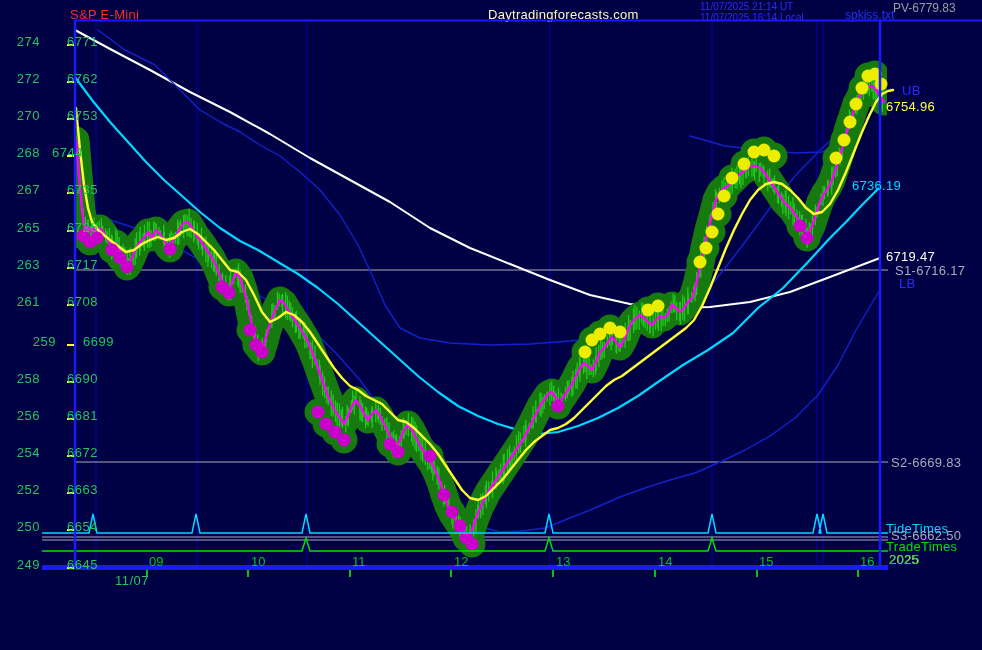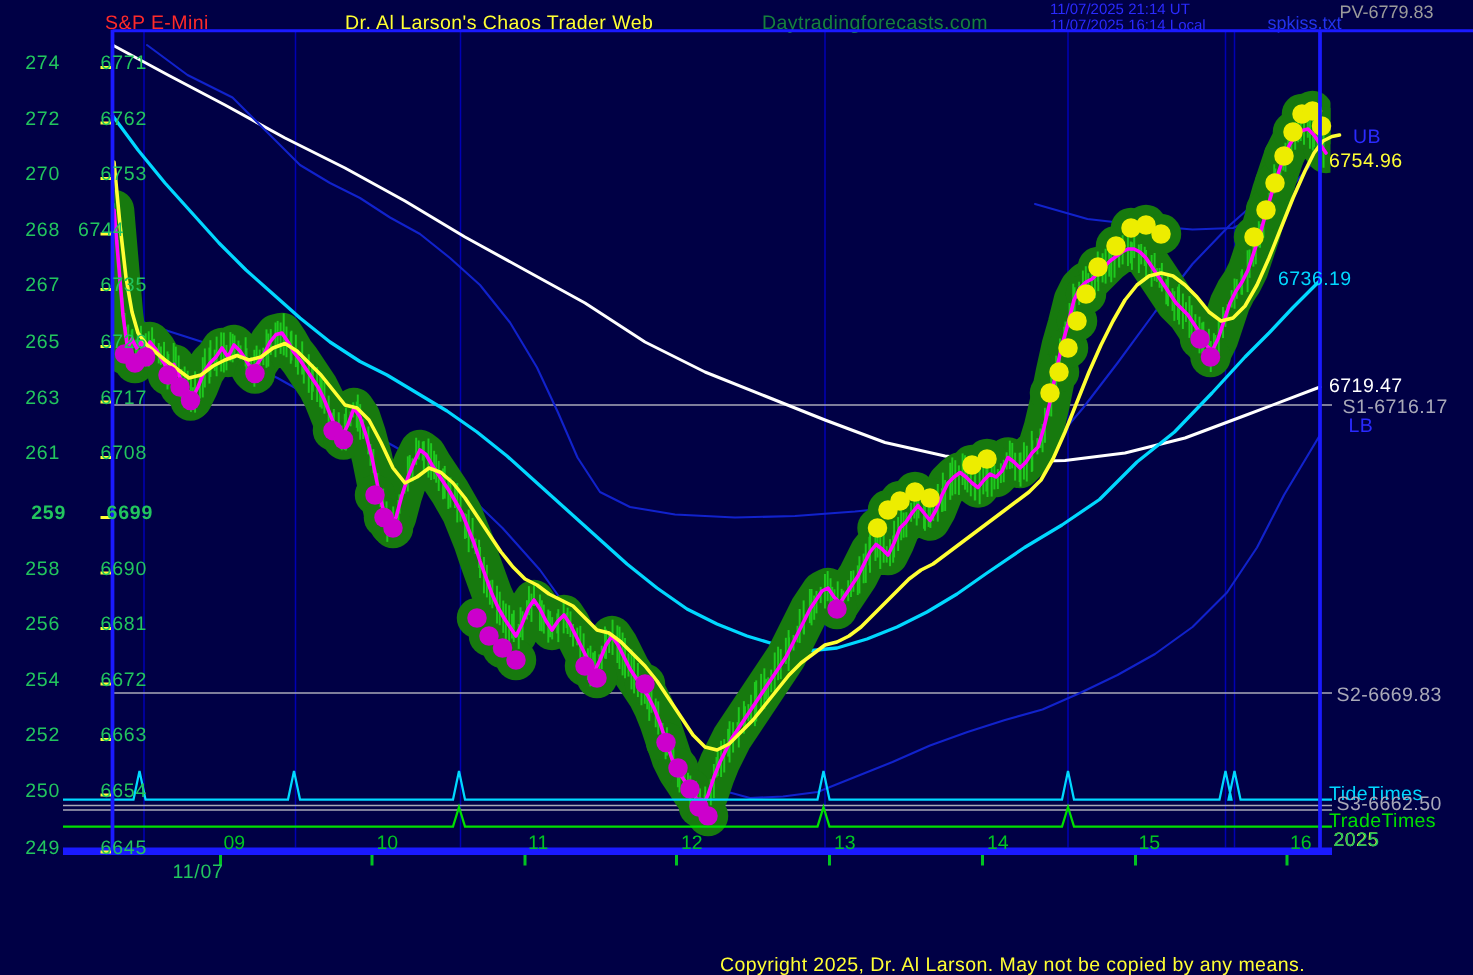--- a/index.html
+++ b/index.html
@@ -13,22 +13,21 @@
   .xlab{font-size:13px;color:#00c422;}
   .rlab{font-size:13px;letter-spacing:.3px;}
   .ftr{font-size:13px;color:#ffff33;letter-spacing:.3px;}
 </style>
 </head>
 <body>
 
 <div id="screen">
 
   <div class="abs hdr" style="left:70px;top:7px;color:#ff2a2a;">S&amp;P E-Mini</div>
-  <div class="abs hdr" style="left:230px;top:7px;color:#ffff33;">Dr. Al Larson's Chaos Trader Web</div>
-  <div class="abs hdr" style="left:508px;top:7px;color:#15803d;">Daytradingforecasts.com</div>
+  <div class="abs hdr" style="left:488px;top:7px;color:#fef9c3;">Daytradingforecasts.com</div>
   <div class="abs sm" style="left:700px;top:1px;color:#2a2aff;">11/07/2025 21:14 UT</div>
   <div class="abs sm" style="left:700px;top:12px;color:#2a2aff;">11/07/2025 16:14 Local</div>
   <div class="abs" style="left:845px;top:8px;color:#2233ee;font-size:12px;">spkiss.txt</div>
   <div class="abs" style="left:893px;top:1px;color:#9b9b9b;font-size:12px;">PV-6779.83</div>
 
   <svg id="chart" width="982" height="650">
       <defs>
         <clipPath id="plot">
           <rect x="76" y="20" width="811" height="545"></rect>
         </clipPath>
@@ -601,21 +600,21 @@
 
   <div id="ylabels">
       <div class="abs ylab" style="left: 6px; top: 34px;"><span style="display:inline-block;width:34px;text-align:right;">274</span><span style="display:inline-block;width:46px;text-align:right;margin-left:12px;">6771</span></div>
       <div class="abs ylab" style="left: 6px; top: 71px;"><span style="display:inline-block;width:34px;text-align:right;">272</span><span style="display:inline-block;width:46px;text-align:right;margin-left:12px;">6762</span></div>
       <div class="abs ylab" style="left: 6px; top: 108px;"><span style="display:inline-block;width:34px;text-align:right;">270</span><span style="display:inline-block;width:46px;text-align:right;margin-left:12px;">6753</span></div>
       <div class="abs ylab" style="left: 6px; top: 145px;"><span style="display:inline-block;width:34px;text-align:right;">268</span><span style="display:inline-block;width:46px;text-align:left;margin-left:12px;">6744</span></div>
       <div class="abs ylab" style="left: 6px; top: 182px;"><span style="display:inline-block;width:34px;text-align:right;">267</span><span style="display:inline-block;width:46px;text-align:right;margin-left:12px;">6735</span></div>
       <div class="abs ylab" style="left: 6px; top: 220px;"><span style="display:inline-block;width:34px;text-align:right;">265</span><span style="display:inline-block;width:46px;text-align:right;margin-left:12px;">6726</span></div>
       <div class="abs ylab" style="left: 6px; top: 257px;"><span style="display:inline-block;width:34px;text-align:right;">263</span><span style="display:inline-block;width:46px;text-align:right;margin-left:12px;">6717</span></div>
       <div class="abs ylab" style="left: 6px; top: 294px;"><span style="display:inline-block;width:34px;text-align:right;">261</span><span style="display:inline-block;width:46px;text-align:right;margin-left:12px;">6708</span></div>
-      <div class="abs ylab" style="left: 10px; top: 334px; font-weight: bold;"><span style="display:inline-block;width:34px;text-align:right;">259</span><span style="display:inline-block;width:46px;text-align:right;margin-left:12px;">6699</span></div>
+      <div class="abs ylab" style="left: 22px; top: 334px;"><span style="display:inline-block;width:34px;text-align:right;">259</span><span style="display:inline-block;width:46px;text-align:right;margin-left:12px;">6699</span></div>
       <div class="abs ylab" style="left: 6px; top: 371px;"><span style="display:inline-block;width:34px;text-align:right;">258</span><span style="display:inline-block;width:46px;text-align:right;margin-left:12px;">6690</span></div>
       <div class="abs ylab" style="left: 6px; top: 408px;"><span style="display:inline-block;width:34px;text-align:right;">256</span><span style="display:inline-block;width:46px;text-align:right;margin-left:12px;">6681</span></div>
       <div class="abs ylab" style="left: 6px; top: 445px;"><span style="display:inline-block;width:34px;text-align:right;">254</span><span style="display:inline-block;width:46px;text-align:right;margin-left:12px;">6672</span></div>
       <div class="abs ylab" style="left: 6px; top: 482px;"><span style="display:inline-block;width:34px;text-align:right;">252</span><span style="display:inline-block;width:46px;text-align:right;margin-left:12px;">6663</span></div>
       <div class="abs ylab" style="left: 6px; top: 519px;"><span style="display:inline-block;width:34px;text-align:right;">250</span><span style="display:inline-block;width:46px;text-align:right;margin-left:12px;">6654</span></div>
       <div class="abs ylab" style="left: 6px; top: 557px;"><span style="display:inline-block;width:34px;text-align:right;">249</span><span style="display:inline-block;width:46px;text-align:right;margin-left:12px;">6645</span></div>
     </div>
   <div id="xlabels">
       <div class="abs xlab" style="left: 149px; top: 554px;">09</div>
       <div class="abs xlab" style="left: 251px; top: 554px;">10</div>
@@ -635,14 +634,13 @@
       <div class="abs rlab" style="left: 899px; top: 276px; color: rgb(42, 42, 255);">LB</div>
       <div class="abs rlab" style="left: 891px; top: 455px; color: rgb(169, 169, 184);">S2-6669.83</div>
       <div class="abs rlab" style="left: 886px; top: 521px; color: rgb(0, 216, 255);">TideTimes</div>
       <div class="abs rlab" style="left: 891px; top: 528px; color: rgb(169, 169, 184);">S3-6662.50</div>
       <div class="abs rlab" style="left: 886px; top: 539px; color: rgb(0, 224, 0);">TradeTimes</div>
       <div class="abs rlab" style="left: 889px; top: 552px; color: rgb(255, 255, 51);">2025</div>
       <div class="abs ylab" style="left: 889px; top: 552px;">2025</div>
     </div>
   <div class="abs ylab" style="left:115px;top:573px;">11/07</div>
 
-  <div class="abs ftr" style="left:480px;top:635px;">Copyright 2025, Dr. Al Larson. May not be copied by any means.</div>
 </div>
 
 </body></html>

